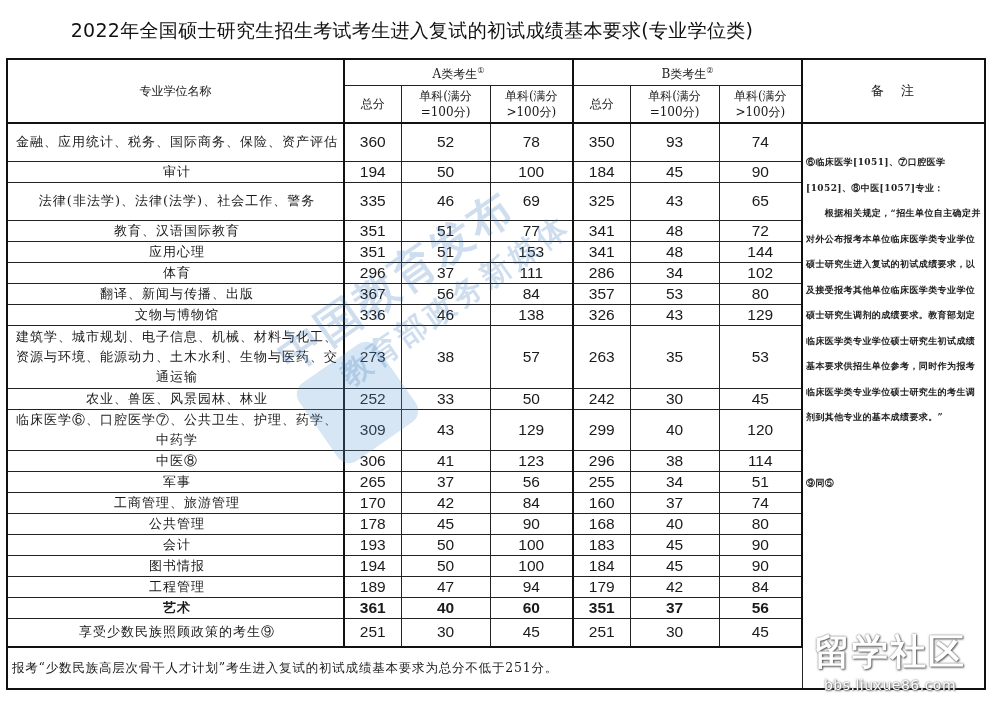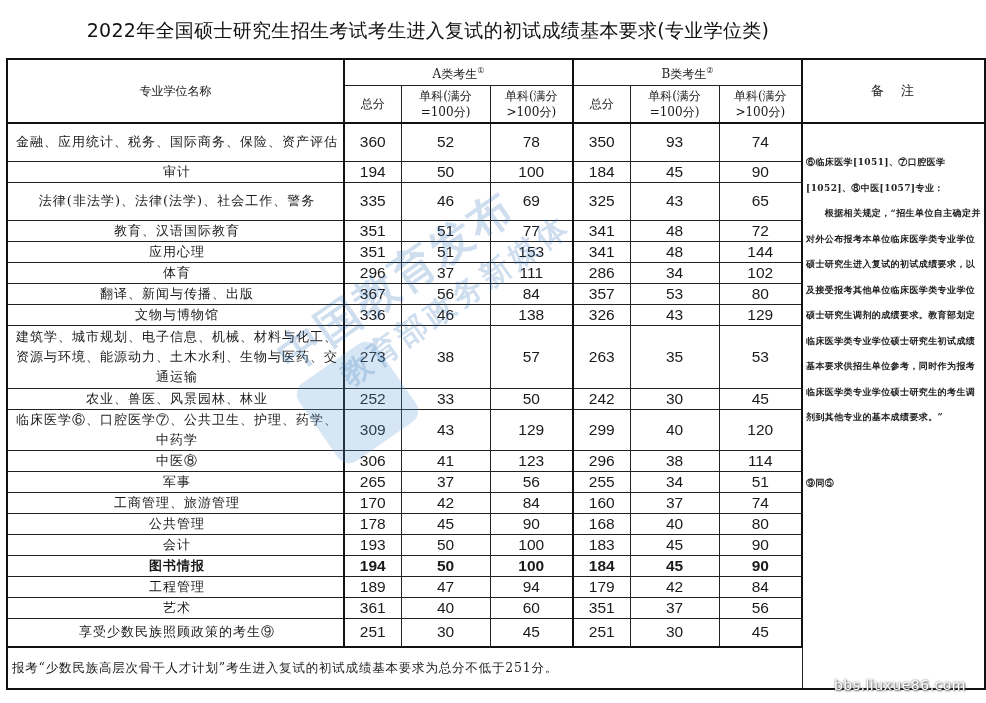--- a/index.html
+++ b/index.html
@@ -1,17 +1,17 @@
 <!DOCTYPE html>
 <html><head>
 <meta charset="utf-8">
 <style>
   html, body { margin:0; padding:0; background:#ffffff; }
   body { width:986px; height:703px; position:relative; overflow:hidden; font-family:"DejaVu Serif", serif; color:#1a1a1a; }
-  .title { position:absolute; left:0; top:18px; width:824px; text-align:center; font-family:"DejaVu Sans", sans-serif; font-size:19px; letter-spacing:0.3px; color:#111;padding-left:16px; }
+  .title { position:absolute; left:0; top:18px; width:824px; text-align:center; font-family:"DejaVu Sans", sans-serif; font-size:19px; letter-spacing:0.3px; color:#111; }
   table.main { position:absolute; left:6px; top:58px; border-collapse:collapse; table-layout:fixed; }
   table.main td { border:1px solid #222; padding:0; overflow:hidden; }
   .name { font-size:13px; padding-left:3px !important; text-align:center; line-height:20px; letter-spacing:1px; }
   .num { font-family:"Liberation Sans", sans-serif; font-size:15.5px; text-align:center; }
   .hdr { font-size:12px; text-align:center; line-height:16px; }
   .thickR { border-right:2px solid #111 !important; }
   .thickB { border-bottom:2px solid #111 !important; }
   .outer { border:2px solid #111 !important; }
   .note-cell { vertical-align:top; font-size:9px; line-height:25.5px; padding:0 3px !important; font-weight:bold; letter-spacing:0.4px; color:#222; }
   .note-cell p { margin:0; }
@@ -201,39 +201,39 @@
       </tr>
       <tr style="height: 19px;">
         <td class="name thickR">会计</td>
         <td class="num">193</td>
         <td class="num">50</td>
         <td class="num thickR">100</td>
         <td class="num">183</td>
         <td class="num">45</td>
         <td class="num thickR">90</td>
       </tr>
-      <tr style="height: 20px; font-weight: bold;">
+      <tr style="height: 20px;">
         <td class="name thickR">图书情报</td>
         <td class="num">194</td>
         <td class="num">50</td>
         <td class="num thickR">100</td>
         <td class="num">184</td>
         <td class="num">45</td>
         <td class="num thickR">90</td>
       </tr>
       <tr style="height: 19px;">
         <td class="name thickR">工程管理</td>
         <td class="num">189</td>
         <td class="num">47</td>
         <td class="num thickR">94</td>
         <td class="num">179</td>
         <td class="num">42</td>
         <td class="num thickR">84</td>
       </tr>
-      <tr style="height: 19px;">
+      <tr style="height: 19px; font-weight: bold;">
         <td class="name thickR">艺术</td>
         <td class="num">361</td>
         <td class="num">40</td>
         <td class="num thickR">60</td>
         <td class="num">351</td>
         <td class="num">37</td>
         <td class="num thickR">56</td>
       </tr>
       <tr style="height: 29px;">
         <td class="name thickR">享受少数民族照顾政策的考生⑨</td>
@@ -249,14 +249,15 @@
       </tr>
     </tbody>
 </table>
 
 <div class="wm-logo"></div>
 <div class="wm wm-edu">
   <div class="l1">中国教育发布</div>
   <div class="l2">教育部政务新媒体</div>
 </div>
 <div class="wm wm-site">
+  <div class="big">留学社区</div>
   <div class="small">bbs.liuxue86.com</div>
 </div>
 
 </body></html>

